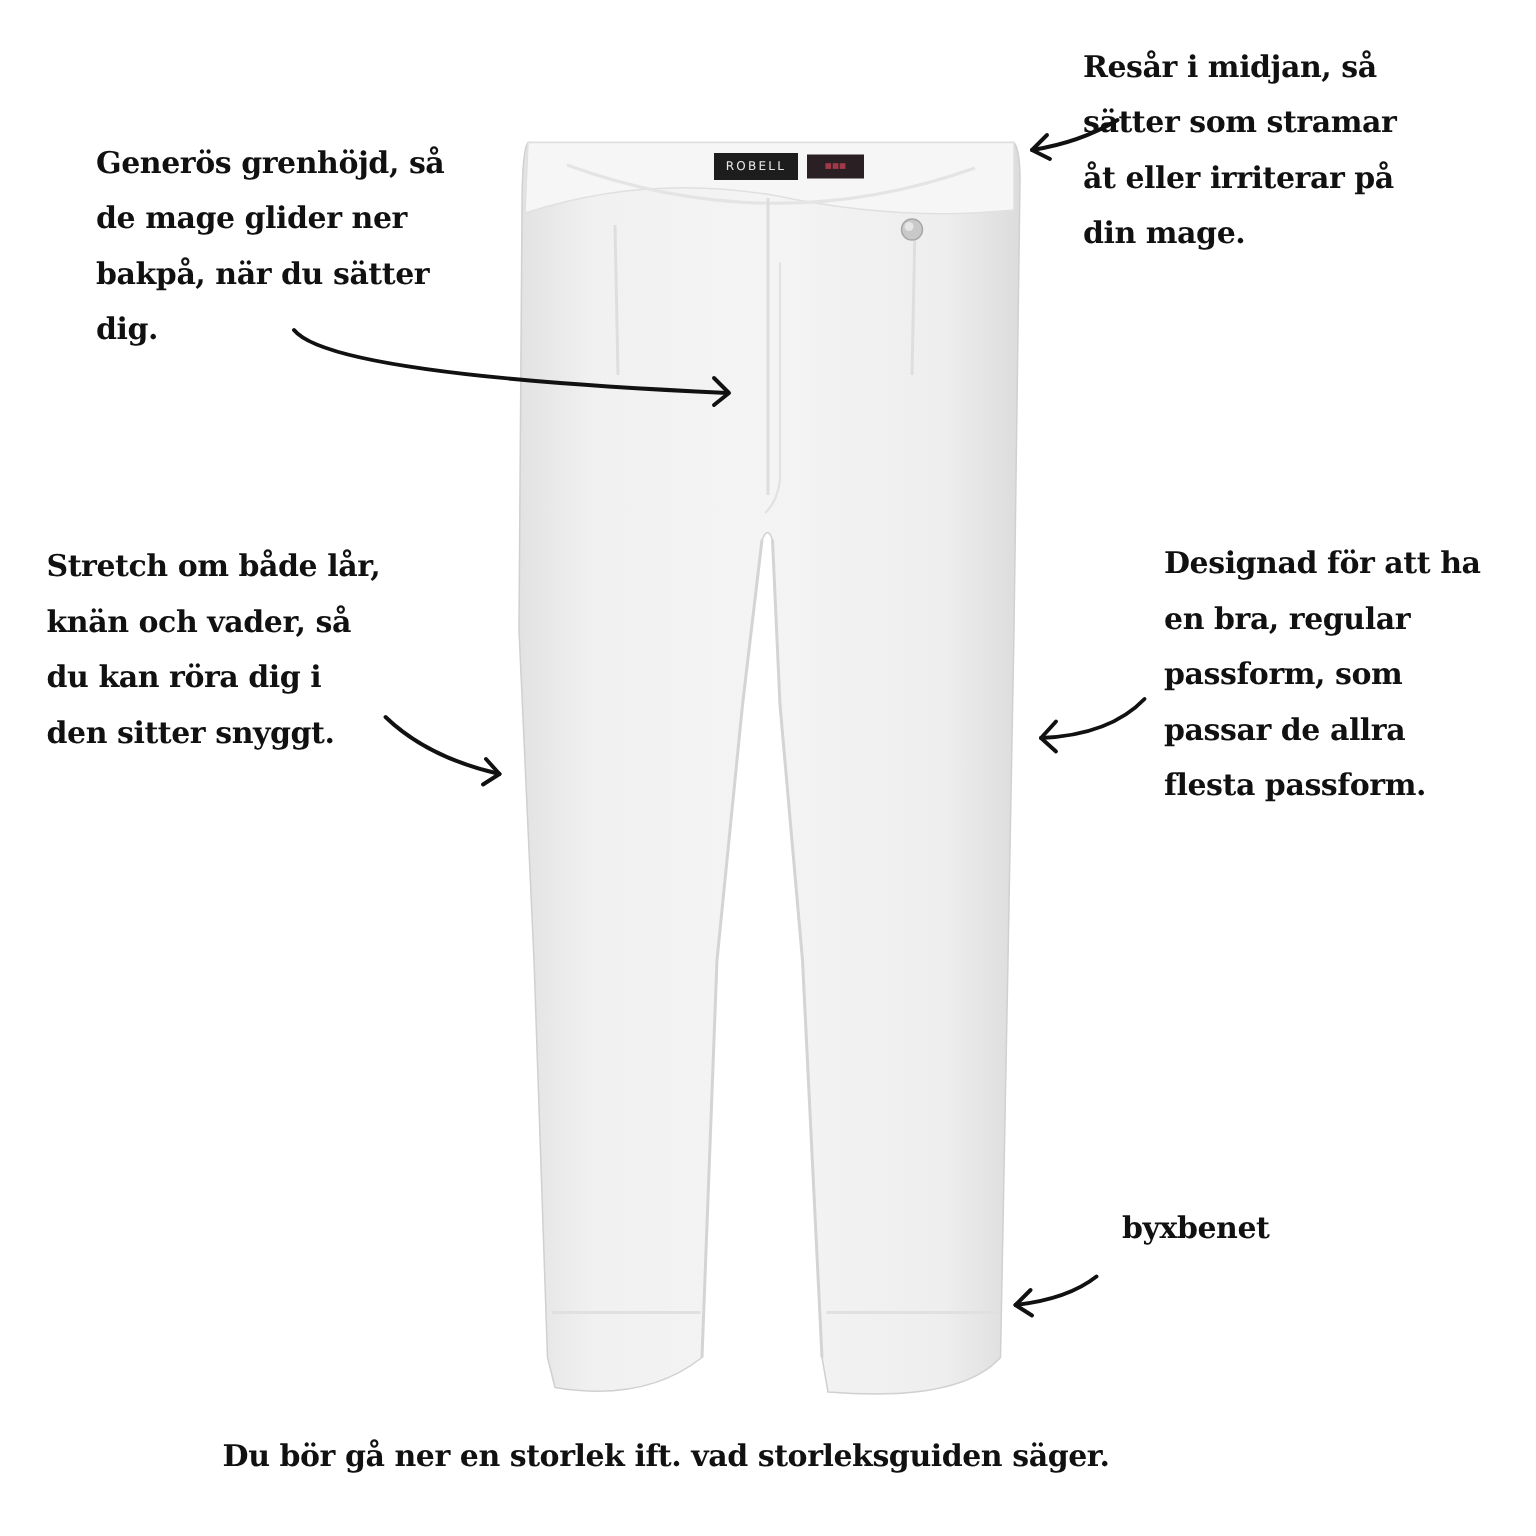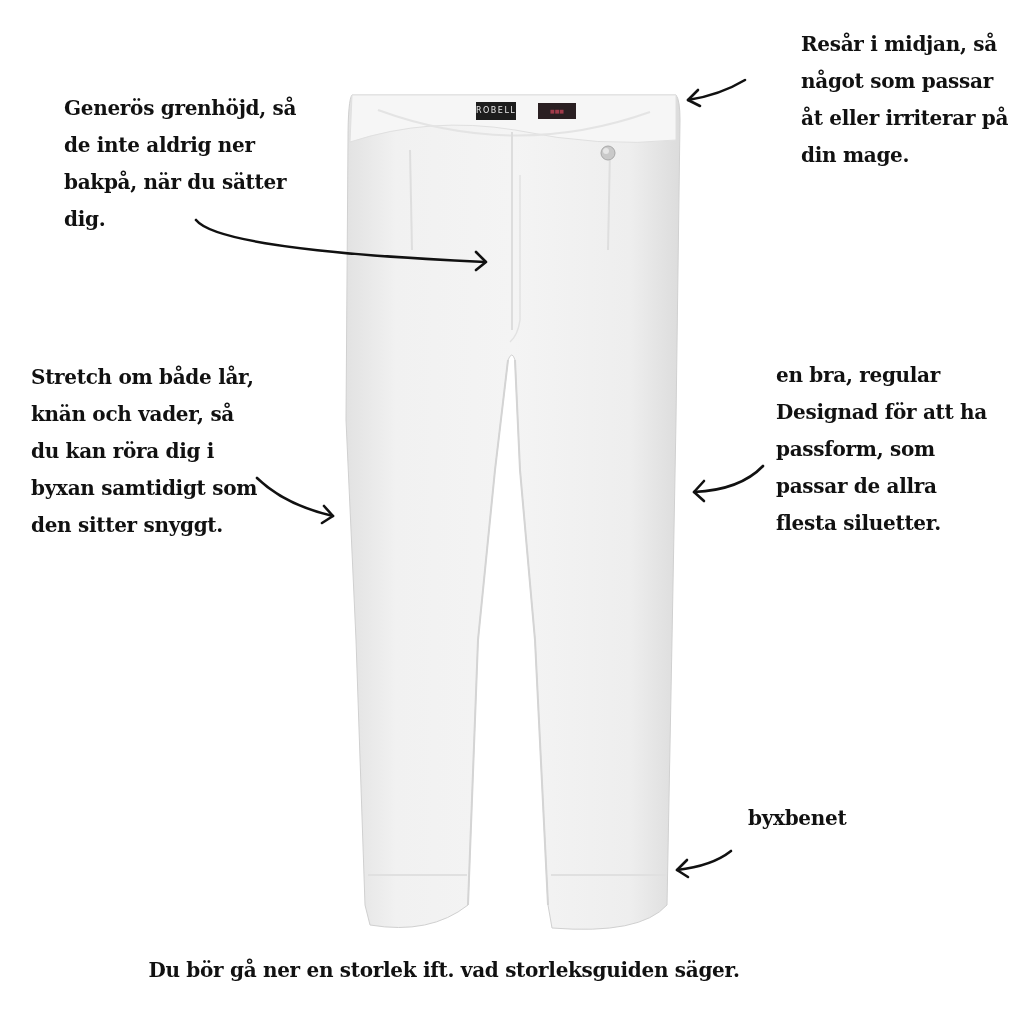--- a/index.html
+++ b/index.html
@@ -1,26 +1,26 @@
 <!DOCTYPE html>
 <html><head>
 <meta charset="utf-8">
 <style>
   html, body { margin: 0; padding: 0; background: #ffffff; }
   body { width: 1024px; height: 1024px; position: relative; overflow: hidden; font-family: "DejaVu Serif", "Liberation Serif", serif; color: #111111; }
   .callout { position: absolute; font-weight: bold; font-size: 20px; line-height: 37px; letter-spacing: -0.3px; }
   .callout .line { display: block; white-space: nowrap; }
-  #c-waist { left: 801px; top: 26px; }
+  #c-waist { left: 722px; top: 26px; }
   #c-crotch { left: 64px; top: 90px; }
   #c-stretch { left: 31px; top: 349px; margin-top: 10px; }
   #c-fit { left: 776px; top: 357px; }
   #c-slit { left: 748px; top: 800px; }
   #footer-note { position: absolute; left: 0; width: 888px; top: 958px; text-align: center; font-weight: bold; font-size: 20px; letter-spacing: -0.3px; }
   svg.layer { position: absolute; left: 0; top: 0; }
-  .brand-label { position: absolute; left: 476px; top: 102px; width: 40px; height: 18px; background: #1d1d1d; color: #e8e8e8; font-family: "DejaVu Sans", "Liberation Sans", sans-serif; font-size: 8px; letter-spacing: 1.5px; text-align: center; line-height: 18px; }
+  .brand-label { position: absolute; left: 476px; top: 102px; width: 56px; height: 18px; background: #1d1d1d; color: #e8e8e8; font-family: "DejaVu Sans", "Liberation Sans", sans-serif; font-size: 8px; letter-spacing: 1.5px; text-align: center; line-height: 18px; }
   .size-label { position: absolute; left: 538px; top: 103px; width: 38px; height: 16px; background: #2a1f22; color: #a03a4a; font-family: "DejaVu Sans", "Liberation Sans", sans-serif; font-size: 5px; text-align: center; line-height: 16px; overflow: hidden; }
 </style>
 </head>
 <body>
 
 <svg class="layer" width="1024" height="1024" viewBox="0 0 1024 1024">
   <defs>
     <linearGradient id="fab" x1="0" y1="0" x2="1" y2="0">
       <stop offset="0" stop-color="#e2e2e2"></stop>
       <stop offset="0.15" stop-color="#f1f1f1"></stop>
@@ -85,45 +85,44 @@
 
     <g>
       <path d="M731,851 Q712,866 677,870"></path>
       <path d="M687,860 L677,870 L688,877"></path>
     </g>
   </g>
 </svg>
 
 <div class="callout" id="c-waist">
   <span class="line">Resår i midjan, så</span>
-  <span class="line">något som passar</span>
+  <span class="line">sätter som stramar</span>
   <span class="line">åt eller irriterar på</span>
   <span class="line">din mage.</span>
 </div>
 
 <div class="callout" id="c-crotch">
   <span class="line">Generös grenhöjd, så</span>
-  <span class="line">de inte aldrig ner</span>
+  <span class="line">de mage glider ner</span>
   <span class="line">bakpå, när du sätter</span>
   <span class="line">dig.</span>
 </div>
 
 <div class="callout" id="c-stretch">
   <span class="line">Stretch om både lår,</span>
   <span class="line">knän och vader, så</span>
   <span class="line">du kan röra dig i</span>
-  <span class="line">byxan samtidigt som</span>
   <span class="line">den sitter snyggt.</span>
 </div>
 
 <div class="callout" id="c-fit">
+  <span class="line">Designad för att ha</span>
   <span class="line">en bra, regular</span>
-  <span class="line">Designad för att ha</span>
   <span class="line">passform, som</span>
   <span class="line">passar de allra</span>
-  <span class="line">flesta siluetter.</span>
+  <span class="line">flesta passform.</span>
 </div>
 
 <div class="callout" id="c-slit">
   <span class="line">byxbenet</span>
 </div>
 
 <div id="footer-note">Du bör gå ner en storlek ift. vad storleksguiden säger.</div>
 
 </body></html>

